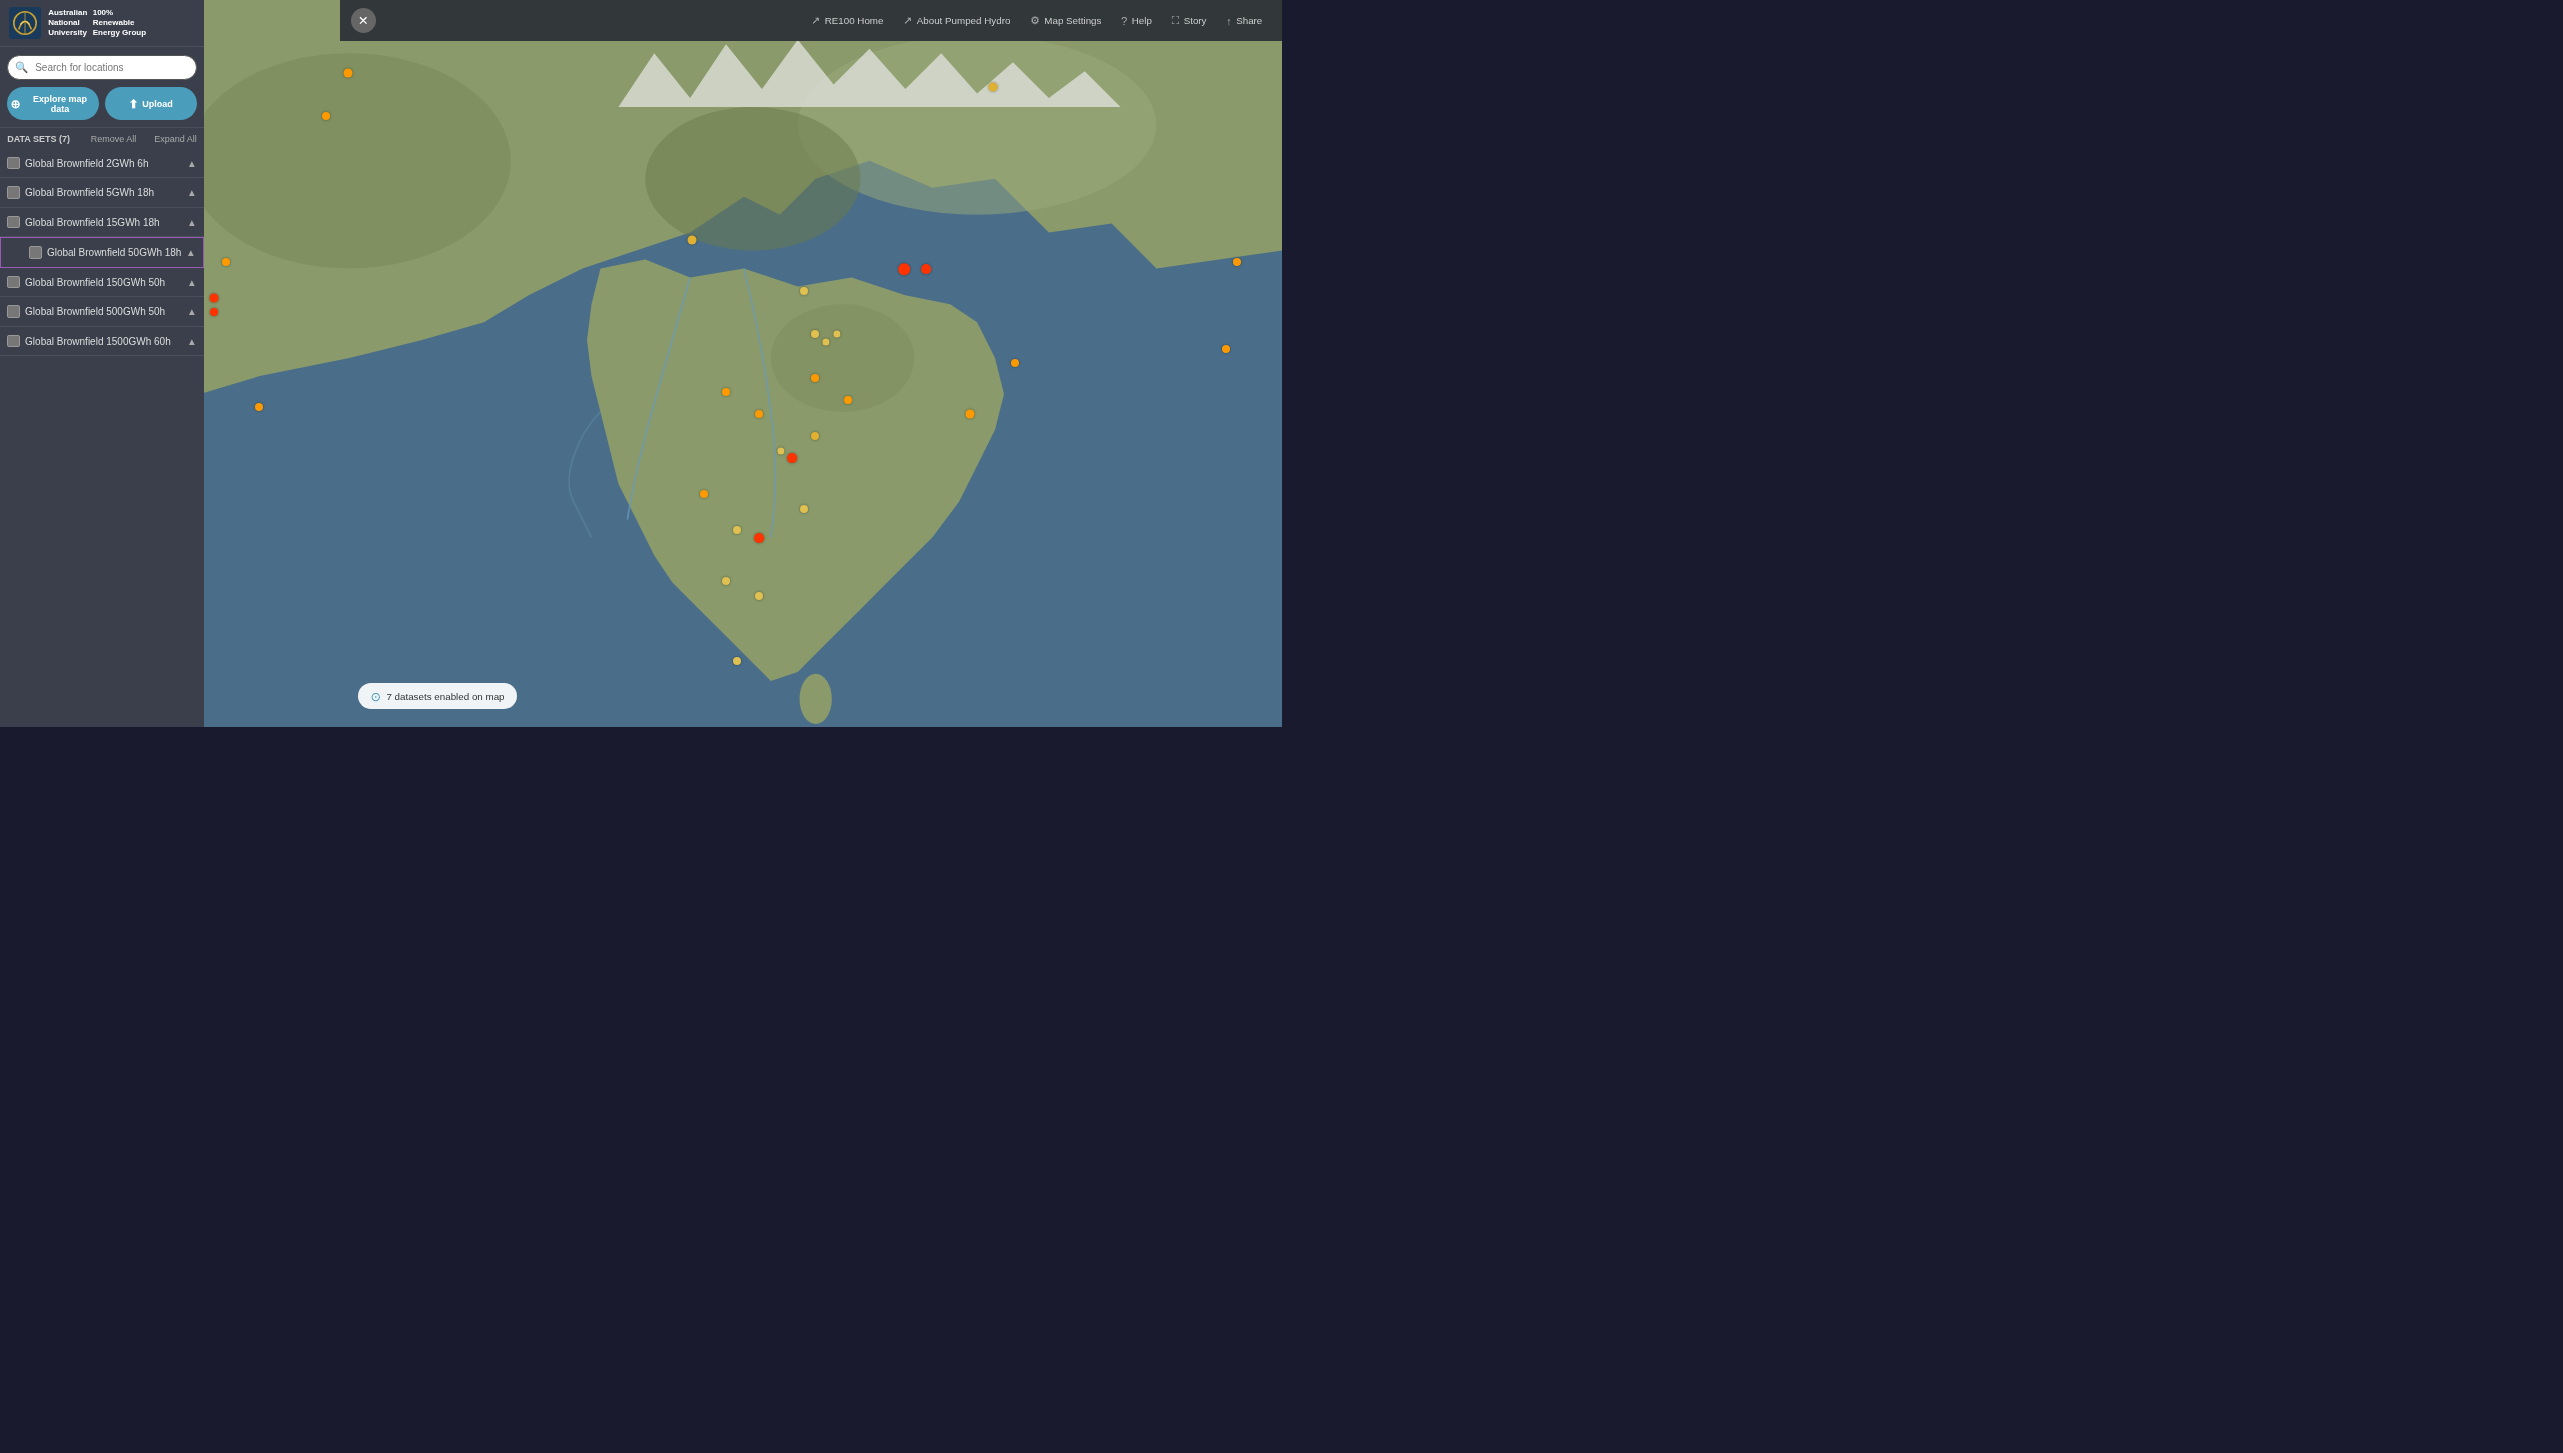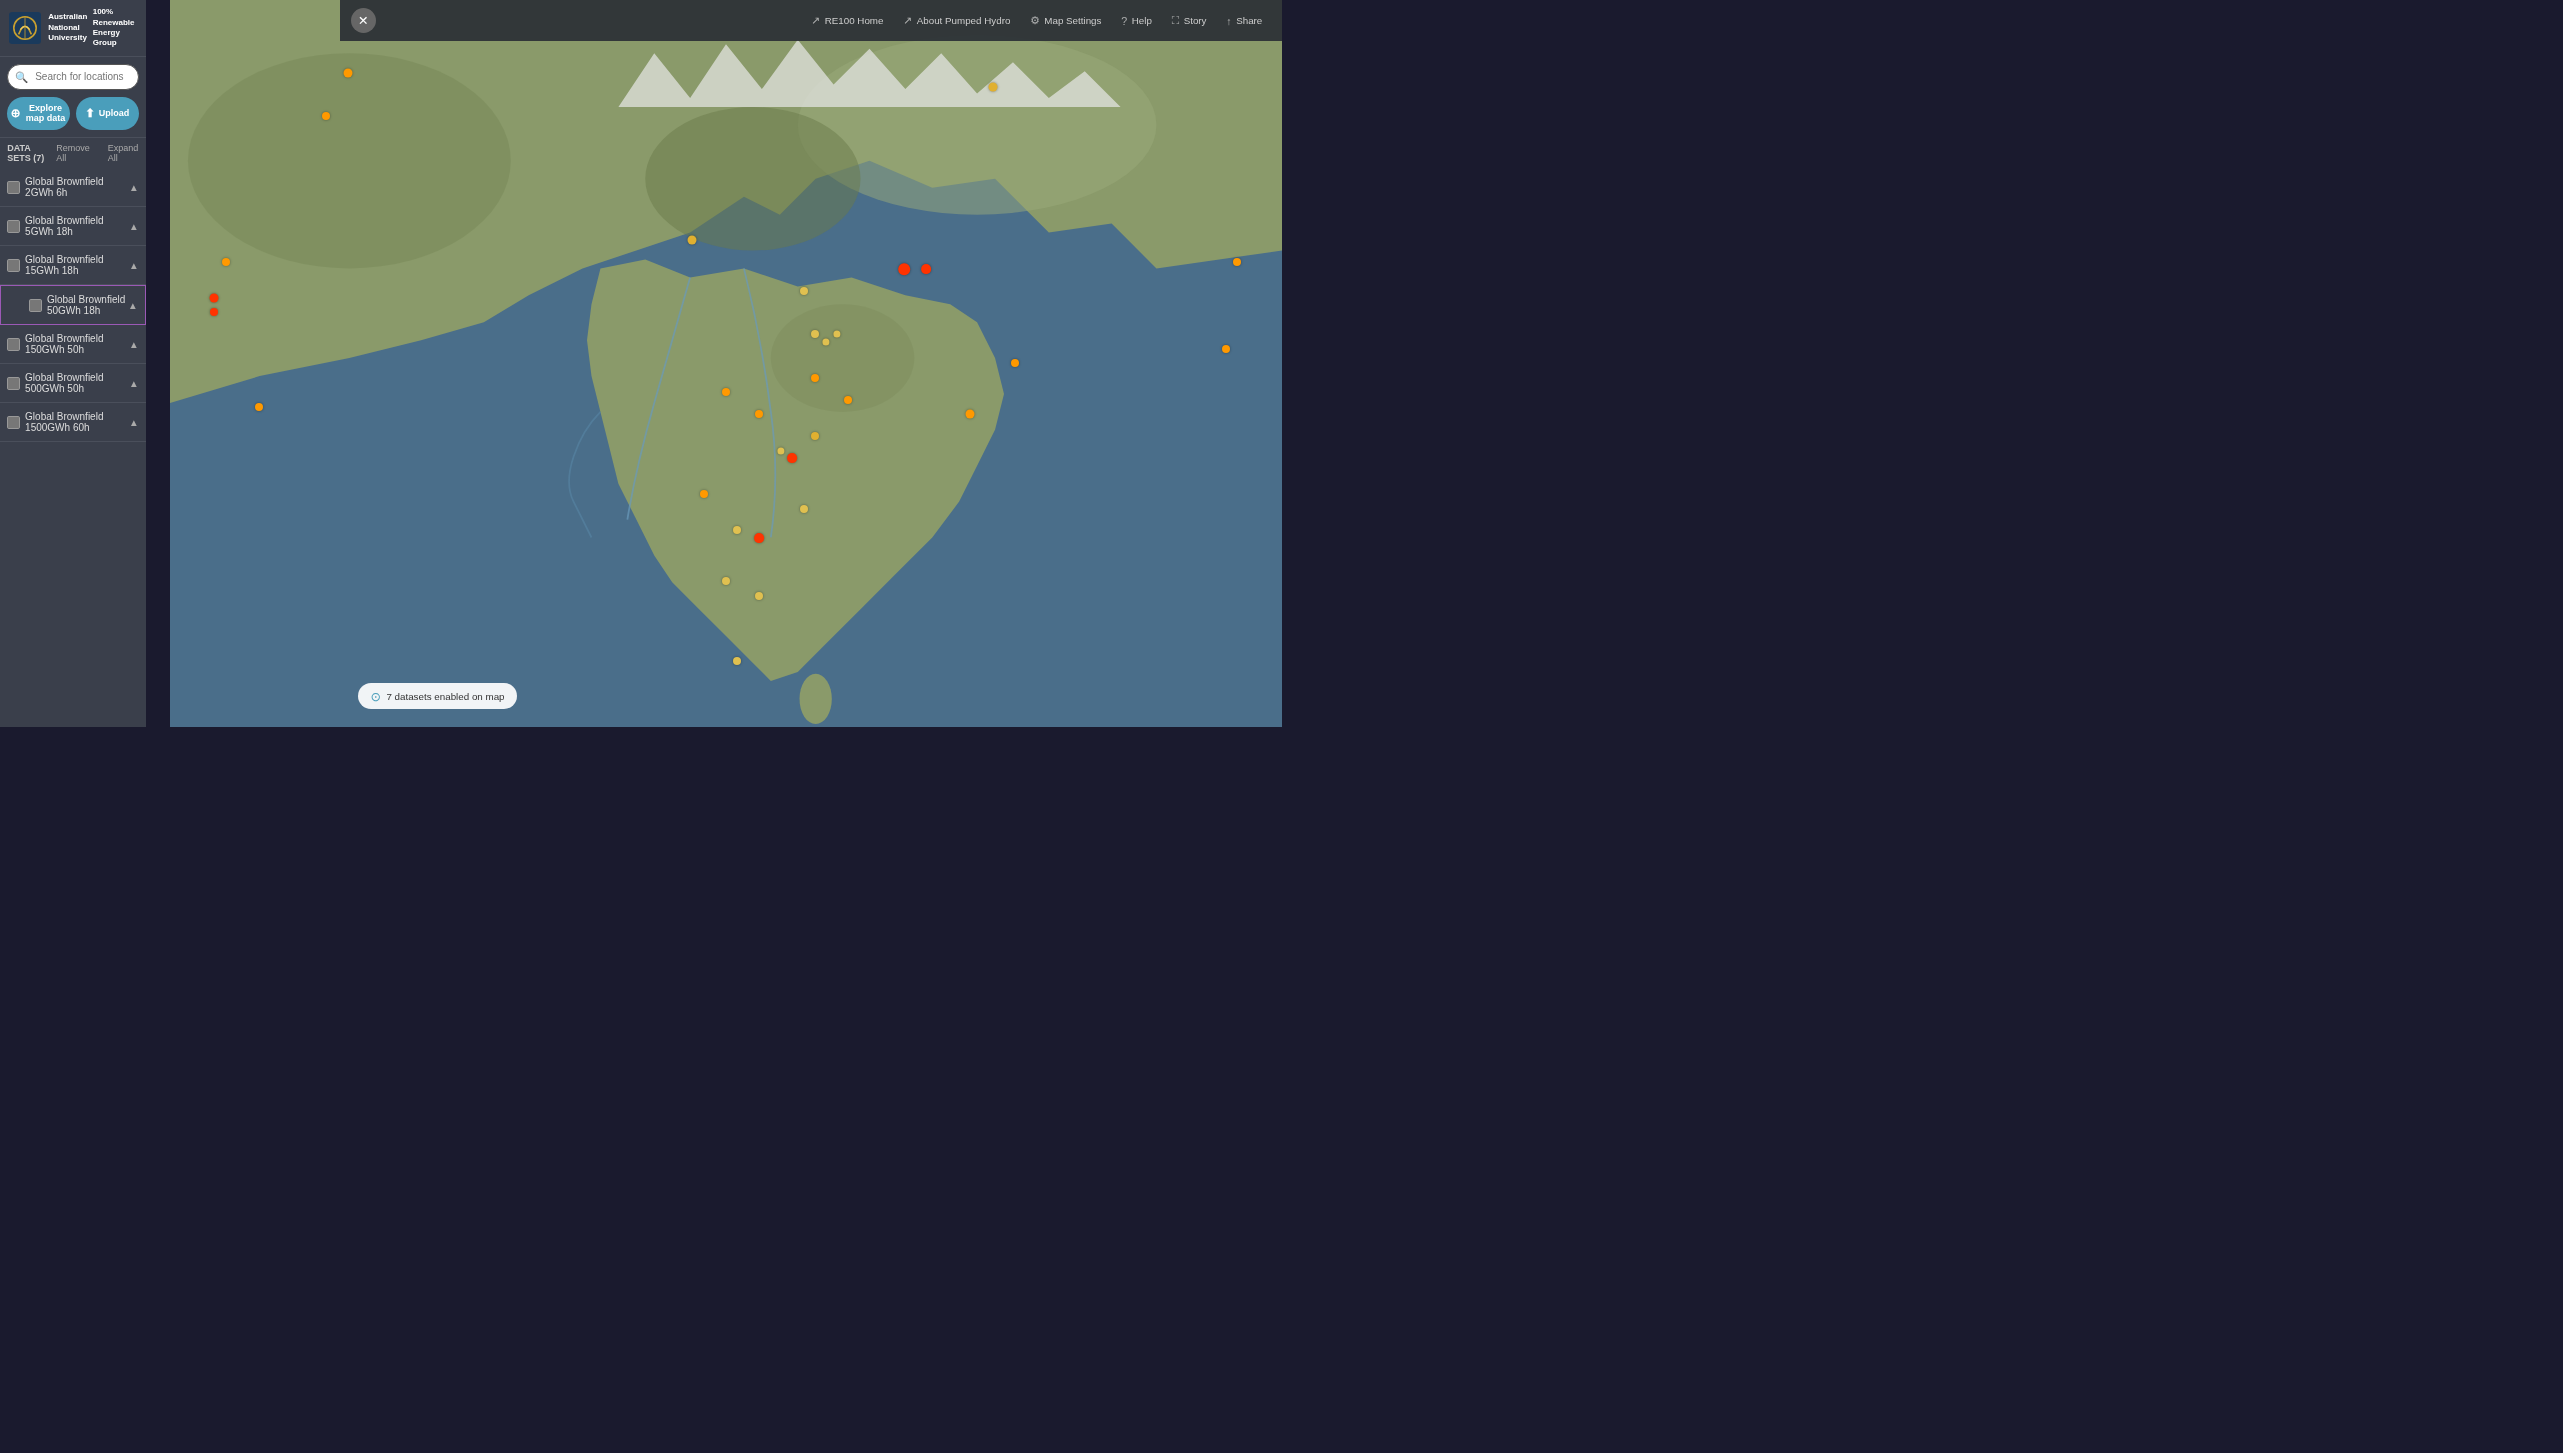--- a/index.html
+++ b/index.html
@@ -21,21 +21,21 @@
       bottom: 0;
       background: #6b7a5a;
       overflow: hidden;
     }
 
     
     #sidebar {
       position: absolute;
       left: 0;
       top: 0;
-      width: 146px;
+      width: 204px;
       height: 100%;
       background: #3a3f4b;
       display: flex;
       flex-direction: column;
       z-index: 10;
     }
 
     #logo-area {
       display: flex;
       align-items: center;

